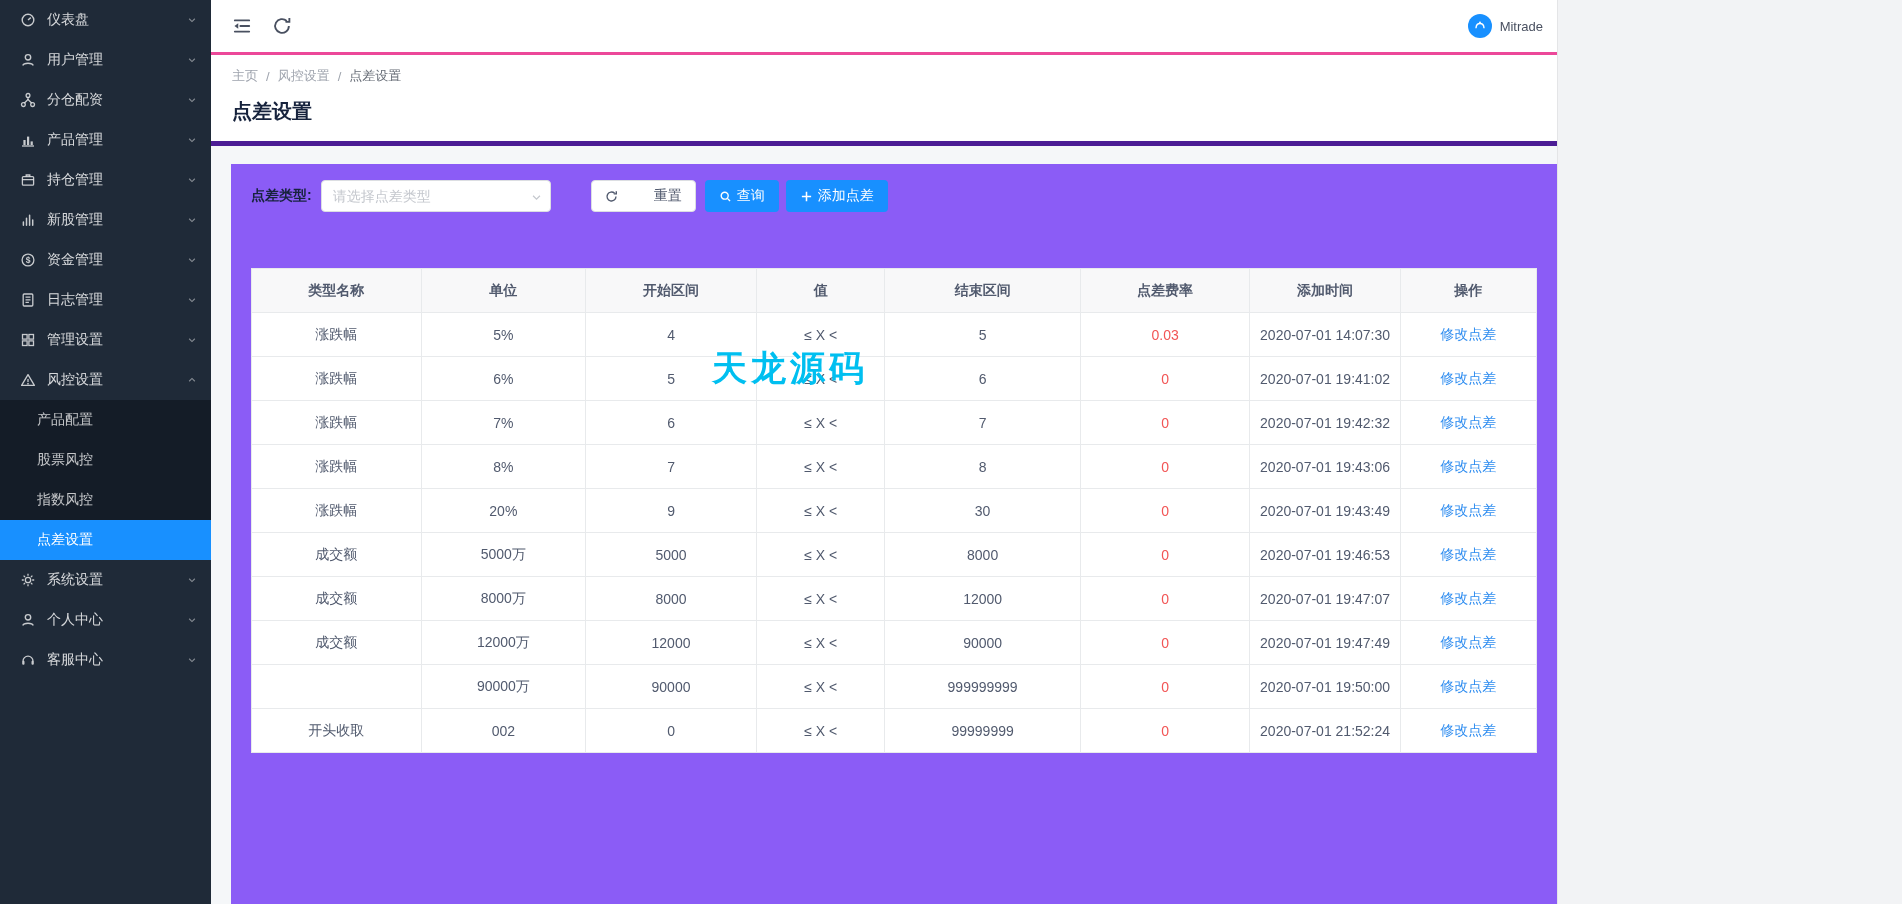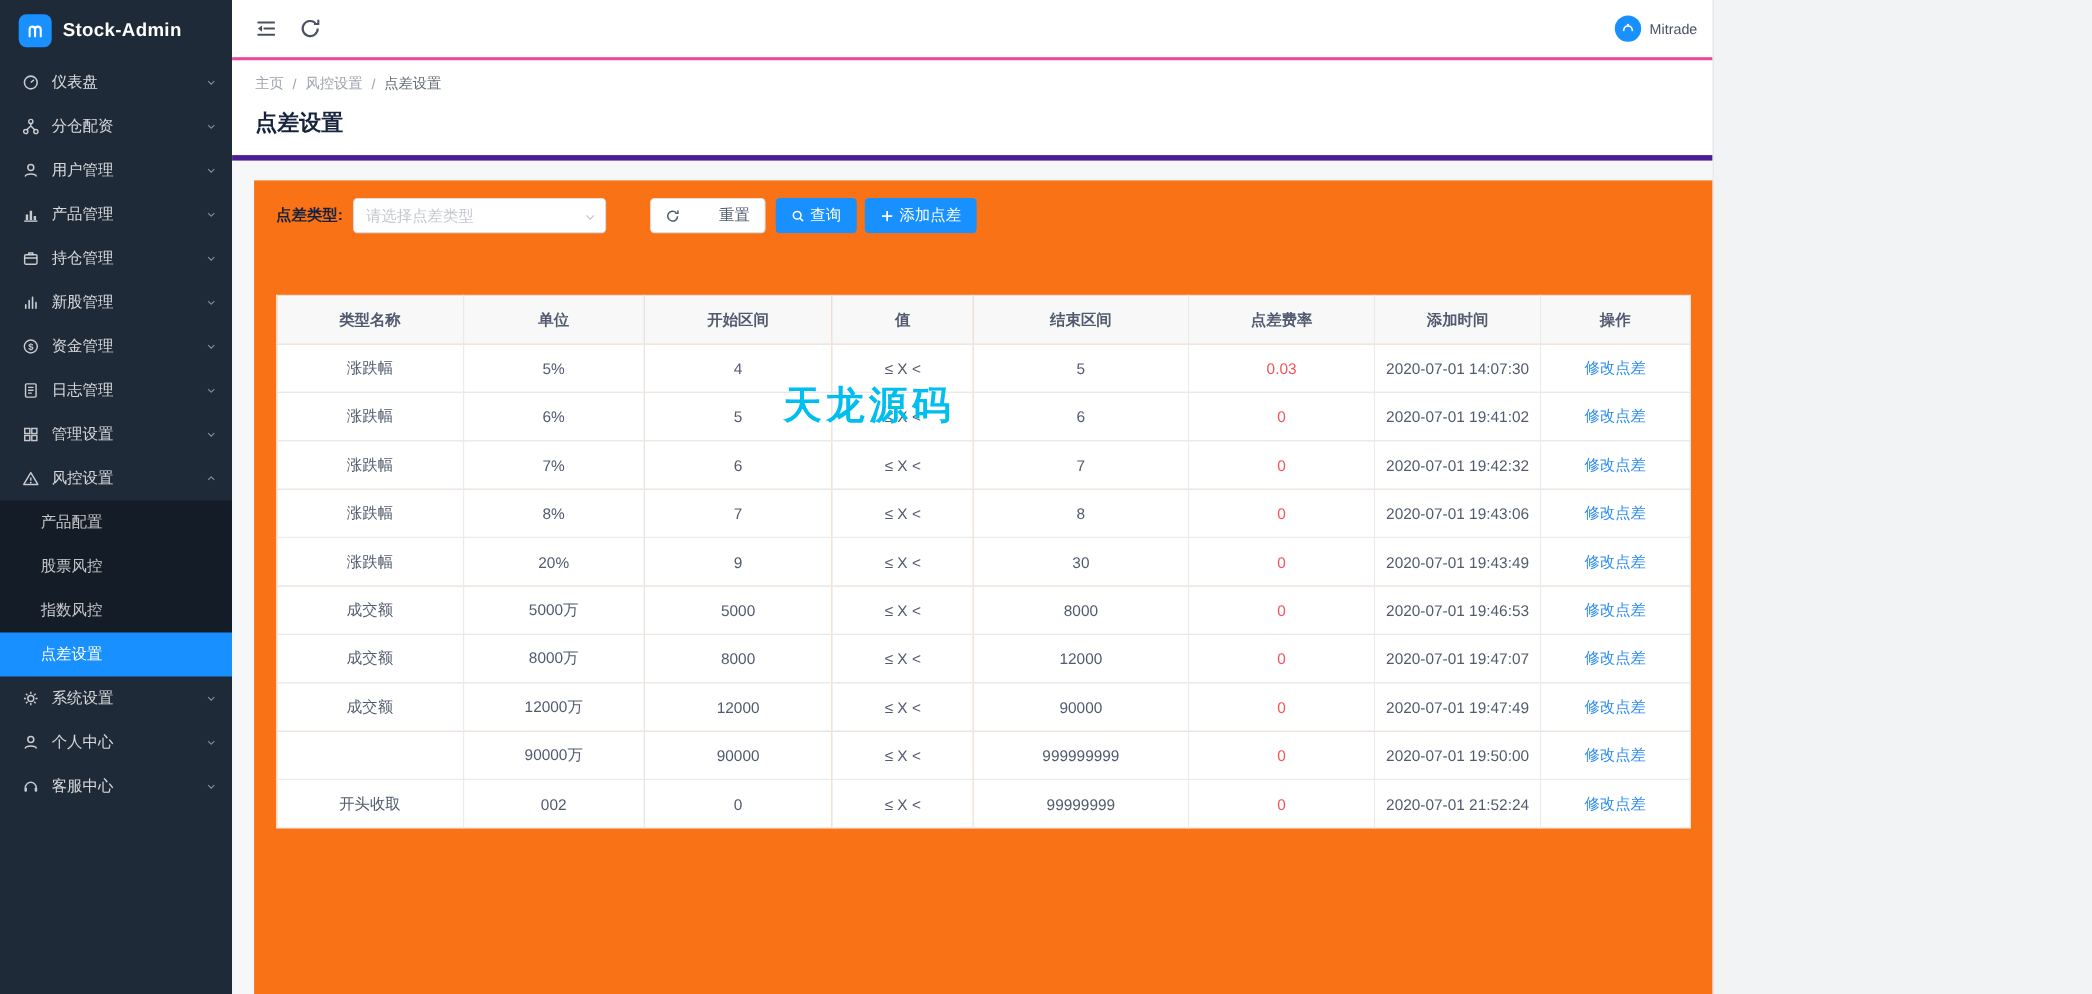--- a/index.html
+++ b/index.html
@@ -37,21 +37,21 @@
   .topbar-right { margin-left:auto; display:flex; align-items:center; gap:8px; }
   .avatar { width:24px; height:24px; border-radius:50%; background:#1890ff; padding:5px; cursor:pointer; }
   .username { font-size:13px; color:#495060; }
 
   .titlebar { background:#fff; padding:12px 21px 16px; border-bottom:5px solid #4c1d95; flex-shrink:0; }
   .breadcrumb { font-size:13px; color:#9ea3ad; display:flex; gap:8px; align-items:center; }
   .crumb { cursor:pointer; }
   .crumb.current { color:#666c76; cursor:default; }
   .page-title { margin-top:13px; font-size:20px; font-weight:bold; color:#17233d; }
 
-  .card { background:#f97316; margin:18px 0 0 20px; flex:1; padding:16px 20px 40px; }
+  .card { background:#8b5cf6; margin:18px 0 0 20px; flex:1; padding:16px 20px 40px; }
 
   
   .filter-row { display:flex; align-items:center; }
   .filter-label { font-size:14px; font-weight:600; color:#17233d; margin-right:9px; }
   .select { position:relative; width:230px; height:32px; border:1px solid #dcdee2; border-radius:4px;
             background:#fff; display:flex; align-items:center; cursor:pointer; }
   .select-input { border:none; outline:none; background:transparent; width:100%; height:100%;
                   padding:0 26px 0 11px; font-size:14px; color:#515a6e;
                   font-family:"Liberation Sans","DejaVu Sans",sans-serif; cursor:pointer; }
   .select-input::placeholder { color:#c5c8ce; }
@@ -77,71 +77,63 @@
   .watermark { position:absolute; left:712px; top:345px; font-size:35px; font-weight:bold;
                color:#00bff0; letter-spacing:4px; z-index:50; pointer-events:none; white-space:nowrap; }
 
   
   .right-gutter { flex:1; background:#f2f3f5; border-left:1px solid #e4e5e7; }
 </style>
 </head>
 <body>
 
 <aside class="sidebar">
-  <div class="logo">
-    <span class="logo-badge">
-      <svg viewBox="0 0 16 16">
-          <path d="M3.5 12.5V7q0-2.4 2.2-2.4T7.9 7v5.5M7.9 7q0-2.4 2.2-2.4t2.4 2.4v5.5" fill="none" stroke="#fff" stroke-width="1.7" stroke-linecap="round"></path>
-        </svg>
-    </span>
-    <span class="logo-text">Stock-Admin</span>
-  </div>
 
   <nav class="menu">
 
     <div class="menu-item">
       <span class="mi-icon">
           <svg viewBox="0 0 16 16">
             <circle cx="8" cy="8" r="5.8" fill="none" stroke="currentColor" stroke-width="1.4"></circle>
             <path d="M8 8l2.8-2.4" stroke="currentColor" stroke-width="1.4" fill="none"></path>
           </svg>
         </span>
       <span class="label">仪表盘</span>
+      <span class="chev">
+          <svg viewBox="0 0 16 16">
+            <path d="M3.5 6l4.5 4.5L12.5 6" fill="none" stroke="currentColor" stroke-width="1.8"></path>
+          </svg>
+        </span>
+    </div>
+
+    <div class="menu-item">
+      <span class="mi-icon">
+          <svg viewBox="0 0 16 16">
+            <circle cx="8" cy="5.3" r="2.7" fill="none" stroke="currentColor" stroke-width="1.4"></circle>
+            <path d="M2.8 13.5c1-3 9.4-3 10.4 0" fill="none" stroke="currentColor" stroke-width="1.4"></path>
+          </svg>
+        </span>
+      <span class="label">用户管理</span>
       <span class="chev">
           <svg viewBox="0 0 16 16">
             <path d="M3.5 6l4.5 4.5L12.5 6" fill="none" stroke="currentColor" stroke-width="1.8"></path>
           </svg>
         </span>
     </div>
 
     <div class="menu-item">
       <span class="mi-icon">
           <svg viewBox="0 0 16 16">
             <circle cx="8" cy="3.4" r="1.9" fill="none" stroke="currentColor" stroke-width="1.3"></circle>
             <circle cx="3.4" cy="12.6" r="1.9" fill="none" stroke="currentColor" stroke-width="1.3"></circle>
             <circle cx="12.6" cy="12.6" r="1.9" fill="none" stroke="currentColor" stroke-width="1.3"></circle>
             <path d="M8 5.3v2.2M8 7.5L4.4 11M8 7.5l3.6 3.5" stroke="currentColor" stroke-width="1.3" fill="none"></path>
           </svg>
         </span>
       <span class="label">分仓配资</span>
-      <span class="chev">
-          <svg viewBox="0 0 16 16">
-            <path d="M3.5 6l4.5 4.5L12.5 6" fill="none" stroke="currentColor" stroke-width="1.8"></path>
-          </svg>
-        </span>
-    </div>
-
-    <div class="menu-item">
-      <span class="mi-icon">
-          <svg viewBox="0 0 16 16">
-            <circle cx="8" cy="5.3" r="2.7" fill="none" stroke="currentColor" stroke-width="1.4"></circle>
-            <path d="M2.8 13.5c1-3 9.4-3 10.4 0" fill="none" stroke="currentColor" stroke-width="1.4"></path>
-          </svg>
-        </span>
-      <span class="label">用户管理</span>
       <span class="chev">
           <svg viewBox="0 0 16 16">
             <path d="M3.5 6l4.5 4.5L12.5 6" fill="none" stroke="currentColor" stroke-width="1.8"></path>
           </svg>
         </span>
     </div>
 
     <div class="menu-item">
       <span class="mi-icon">
           <svg viewBox="0 0 16 16">

